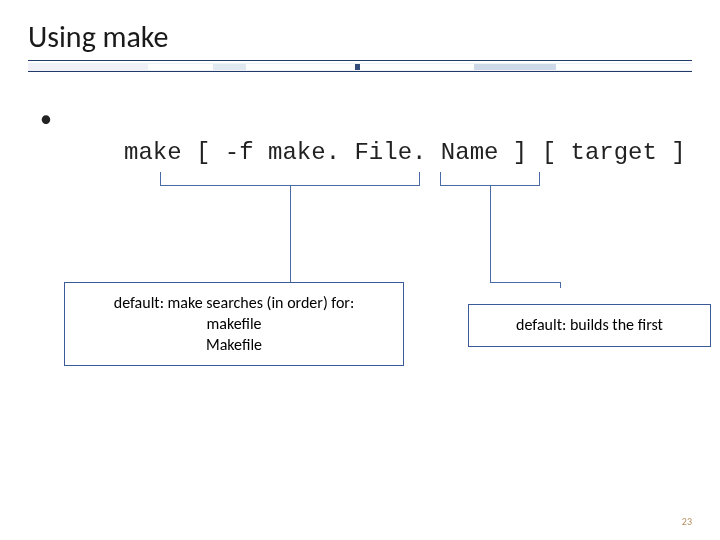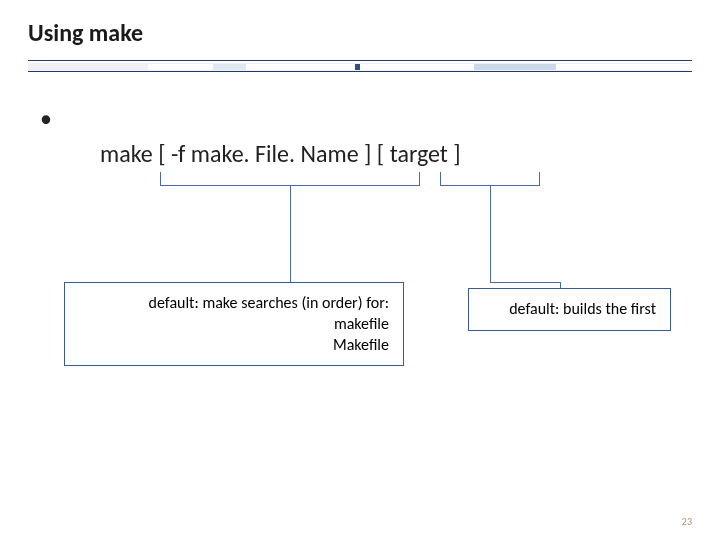--- a/index.html
+++ b/index.html
@@ -8,22 +8,22 @@
     height: 540px;
     background: #fff;
     font-family: Calibri, Arial, sans-serif;
     position: relative;
     overflow: hidden;
   }
   .title {
     position: absolute;
     left: 28px;
     top: 18px;
-    font-size: 24px;
-    font-weight: 700;
+    font-size: 30px;
+    font-weight: 400;
     color: #1a1a1a;
   }
   .rule-group {
     position: absolute;
     left: 28px;
     right: 28px;
     top: 60px;
     height: 12px;
   }
   .rule-thin {
@@ -54,39 +54,39 @@
   }
   .bullet-block {
     position: absolute;
     left: 40px;
     top: 104px;
     font-size: 24px;
     color: #222;
   }
   .bullet-row { display: flex; align-items: baseline; }
   .bullet-dot { margin-right: 12px; }
-  .invocation { margin-left: 60px; margin-top: 6px; font-size: 24px; }
+  .invocation { margin-left: 84px; margin-top: 6px; font-size: 24px; font-family: Liberation Mono, monospace; }
   .bracket {
     position: absolute;
     height: 14px;
     border: 1px solid #4a6aa5;
     border-top: none;
   }
   .connector {
     position: absolute;
     width: 1px;
     background: #4a6aa5;
   }
   .box {
     position: absolute;
     border: 1px solid #3b5a98;
     background: #fff;
     padding: 10px 14px;
     font-size: 16px;
-    text-align: right;
+    text-align: center;
     line-height: 1.3;
   }
   .slide-number {
     position: absolute;
     right: 28px;
     bottom: 12px;
     font-size: 10px;
     color: #b58d60;
   }
 </style>
@@ -116,17 +116,17 @@
 <div class="connector" style="left:490px; top:186px; height:96px;"></div>
 <div class="connector" style="left:490px; top:282px; height:1px; width:70px; background:#4a6aa5"></div>
 <div class="connector" style="left:560px; top:282px; height:6px;"></div>
 
 <div class="box" style="left:64px; top:282px; width:340px;">
   <div>default: make searches (in order) for:</div>
   <div>makefile</div>
   <div>Makefile</div>
 </div>
 
-<div class="box" style="left:468px; top:288px; width:203px;">
+<div class="box" style="left:468px; top:304px; width:243px;">
   <div>default: builds the first</div>
 </div>
 
 <div class="slide-number">23</div>
 
 </body></html>

